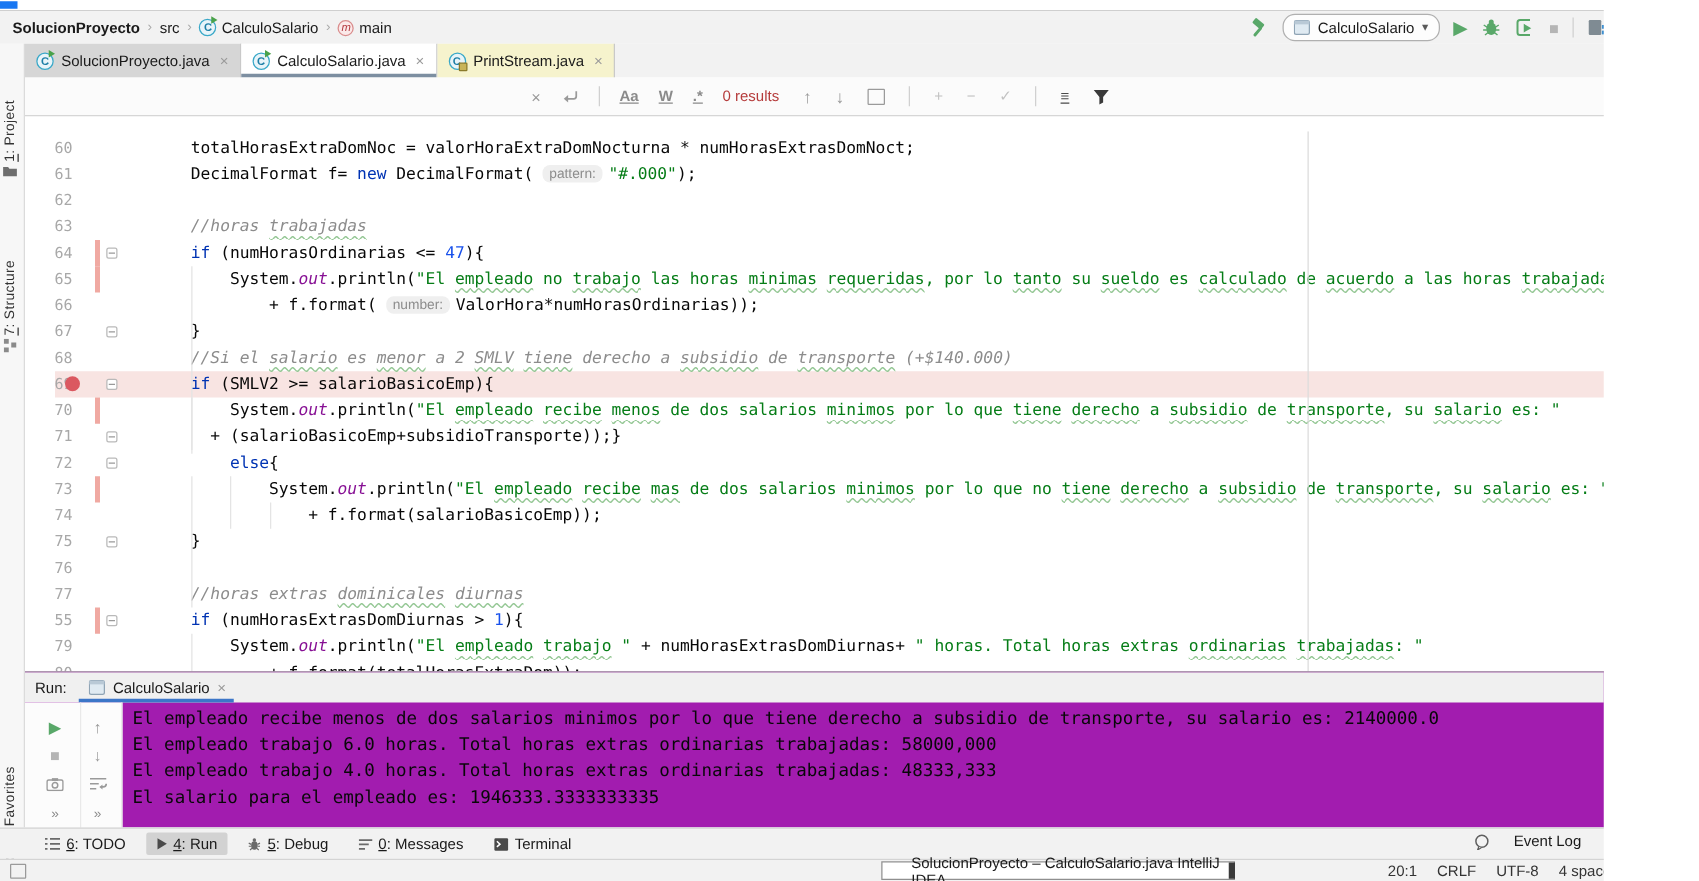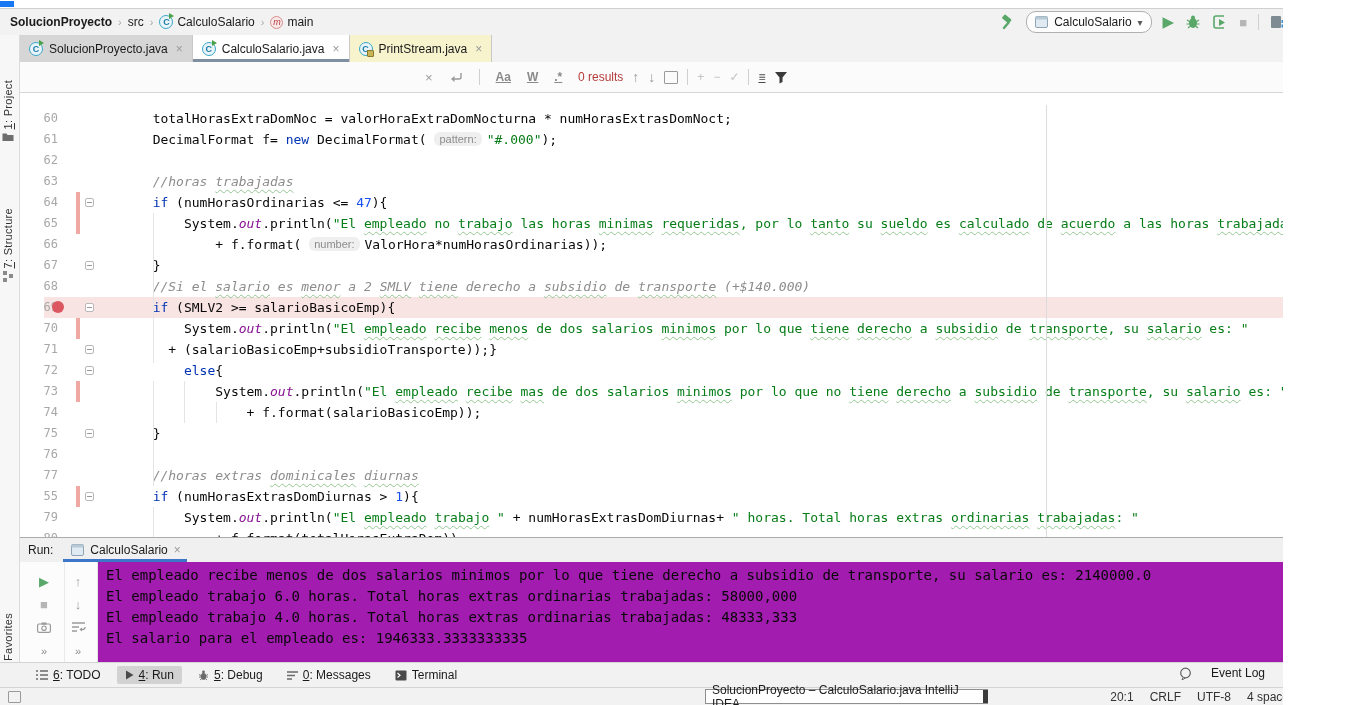--- a/index.html
+++ b/index.html
@@ -32,21 +32,21 @@
   .etab.t-active{background:#ffffff;}
   .etab.t-active::after{content:"";position:absolute;left:0;right:0;bottom:0;height:3px;background:#7d8fa1;}
   .etab.t-readonly{background:#f6f3cd;}
   
   #search-bar{left:20px;top:62px;width:1339px;height:31px;background:#fbfbfb;border-bottom:1px solid #d6d6d6;box-sizing:border-box;}
   #search-field{position:absolute;left:0;top:0;width:540px;height:30px;background:#fff;border-right:1px solid #d9d9d9;display:flex;align-items:center;padding-left:10px;box-sizing:border-box;gap:8px;}
   #search-query{font-size:13px;color:#000;}
   .sicon{color:#9a9a9a;font-size:13px;cursor:pointer;}
   .stoggle{color:#8a8a8a;font-size:12px;font-weight:bold;cursor:pointer;text-decoration:underline;}
   #search-mid{position:absolute;left:405px;top:0;height:30px;display:flex;align-items:center;gap:16px;}
-  #search-results-zone{position:absolute;left:558px;top:0;height:30px;display:flex;align-items:center;gap:9px;}
+  #search-results-zone{position:absolute;left:558px;top:0;height:30px;display:flex;align-items:center;gap:19px;}
   #search-results{color:#b col73b3b;}
   #search-results{color:#b53b3b;font-size:12px;}
   .gray-ico{color:#c2c2c2;font-size:12px;}
   #search-close{position:absolute;right:24px;top:8px;color:#9a9a9a;font-size:13px;cursor:pointer;}
   .sq-ico{width:12px;height:11px;border:1px solid #9a9a9a;border-radius:1px;display:inline-block;position:relative;}
   
   .side-strip{background:#f7f7f7;}
   #left-strip{left:0;top:35px;width:20px;height:627px;border-right:1px solid #dbdbdb;box-sizing:border-box;}
   #right-strip{left:1345px;top:35px;width:14px;height:627px;border-left:1px solid #dbdbdb;box-sizing:border-box;}
   .vlabel{writing-mode:vertical-rl;transform:rotate(180deg);font-size:11px;color:#333;letter-spacing:.3px;}
@@ -94,21 +94,21 @@
   #bottom-bar{left:0;top:662px;width:1359px;height:25px;background:#f2f2f2;border-top:1px solid #d4d4d4;box-sizing:border-box;display:flex;align-items:center;gap:8px;padding-left:28px;}
   .bbtn{display:flex;align-items:center;gap:5px;padding:2px 8px;border-radius:2px;cursor:pointer;color:#1a1a1a;}
   .bbtn.active{background:#d2d2d2;}
   .bbtn .bico{color:#6a6a6a;font-size:11px;}
   #event-log{position:absolute;right:18px;top:666px;display:flex;align-items:center;gap:19px;cursor:pointer;}
   
   #status-bar{left:0;top:687px;width:1359px;height:18px;background:#f2f2f2;border-top:1px solid #d4d4d4;box-sizing:border-box;display:flex;align-items:center;}
   #status-msg{margin-left:30px;color:#1a1a1a;}
   #status-right{position:absolute;right:8px;display:flex;align-items:center;gap:16px;color:#333;}
   #status-toggle{position:absolute;left:8px;top:691px;width:11px;height:10px;border:1px solid #9a9a9a;border-radius:1px;}
-  #taskbar-tooltip{left:705px;top:689px;width:283px;height:15px;background:#fff;border:1px solid #8f8f8f;display:flex;align-items:center;padding-left:6px;font-size:12px;color:#1a1a1a;box-sizing:border-box;}
+  #taskbar-tooltip{left:705px;top:689px;width:283px;height:15px;background:#fff;border:1px solid #8f8f8f;display:flex;align-items:center;padding-left:23px;font-size:12px;color:#1a1a1a;box-sizing:border-box;}
   #taskbar-tooltip .notch{position:absolute;right:-1px;top:0;width:5px;height:13px;background:#3a3a3a;}
   svg{display:block;}
 </style>
 </head>
 <body>
 
 <div id="app">
 
   <div class="abs" id="top-strip">
       <span class="blue"></span>

